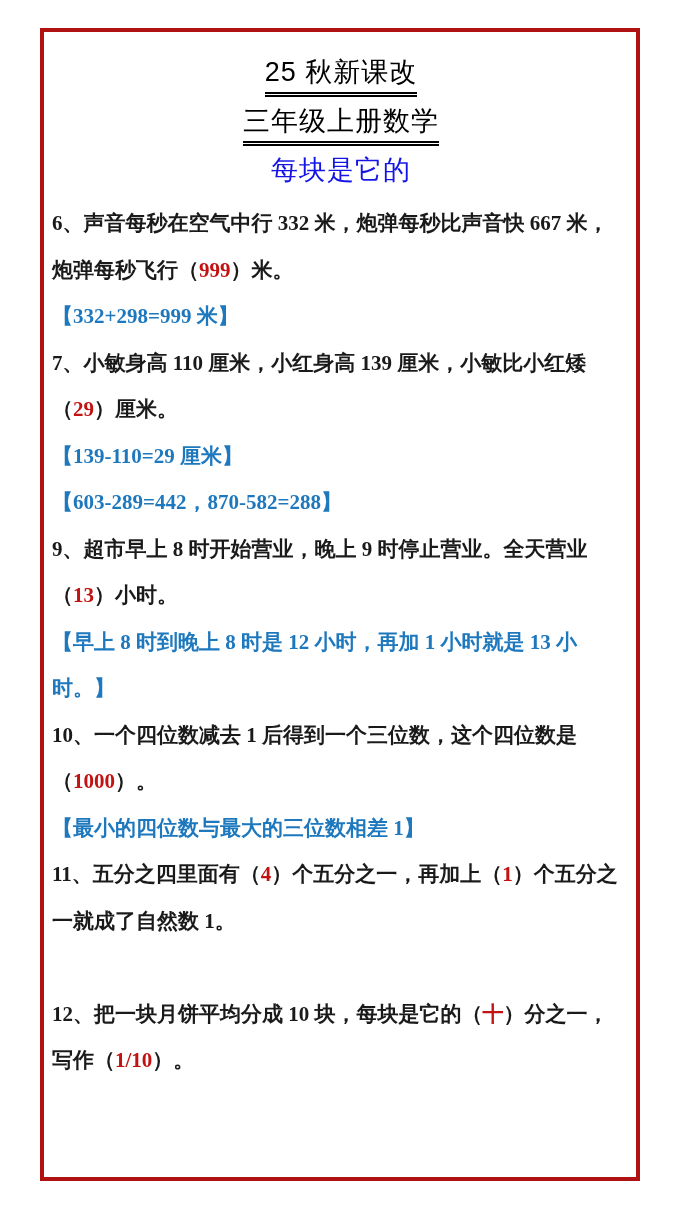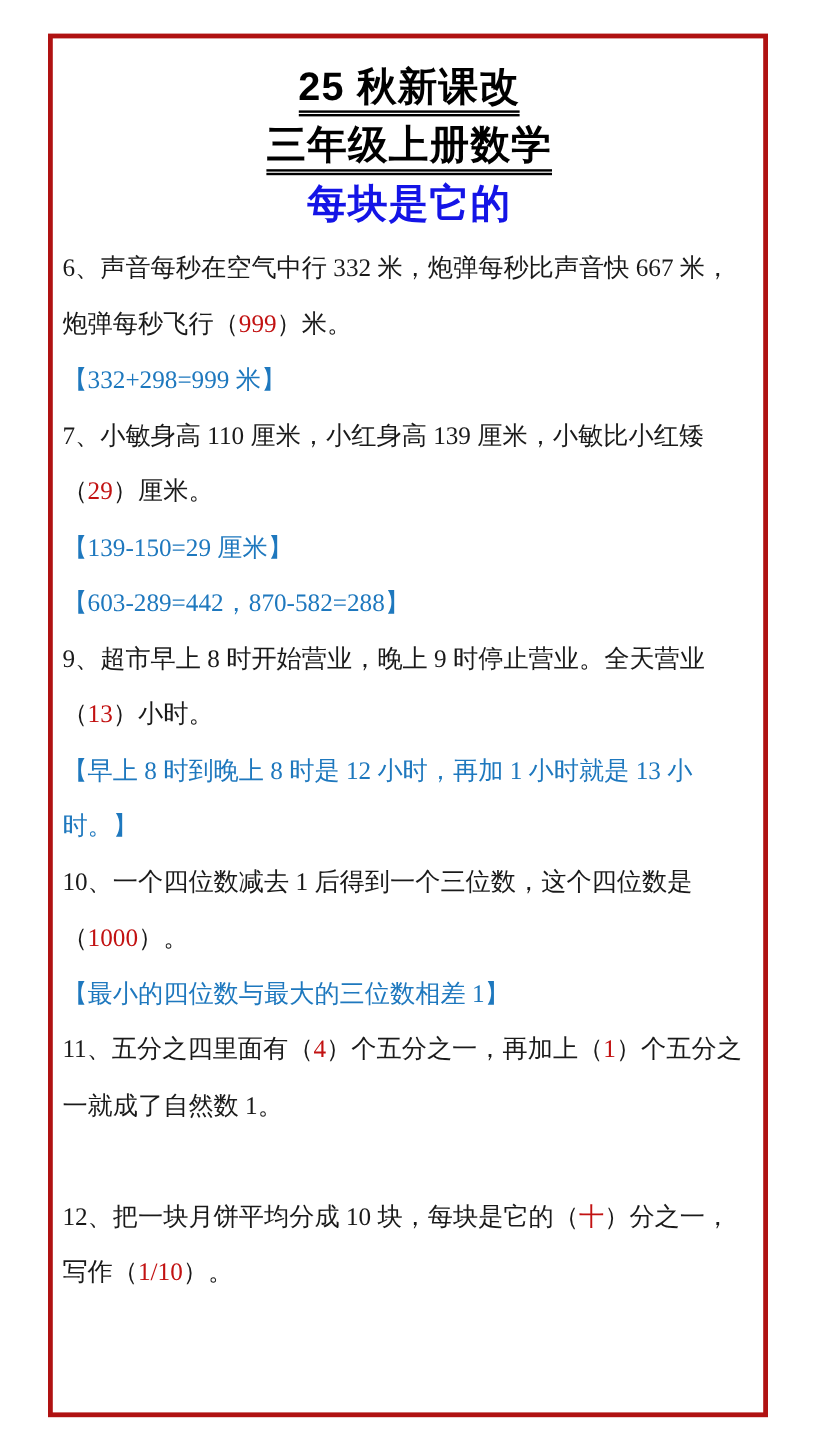--- a/index.html
+++ b/index.html
@@ -17,41 +17,41 @@
     left: 40px;
     top: 28px;
     width: 600px;
     height: 1153px;
     border: 4px solid var(--border_color, #b01212);
     padding: 16px 4px 0 6px;
   }
   .header { text-align: center; margin-bottom: 6px; }
   .title-line {
     font-family: "Liberation Sans", "DejaVu Sans", sans-serif;
-    font-weight: bold;
-    font-size: 33px;
+    font-weight: normal;
+    font-size: 27px;
     line-height: 48px;
     color: var(--title_black, #000);
     letter-spacing: 1px;
   }
   .title-line .u {
     display: inline-block;
     line-height: 40px;
     border-bottom: 5px double currentColor;
   }
   .title-line.blue { color: var(--title_blue, #1414e6); }
   .body-text { padding-left: 2px; }
   .para {
     font-size: 21px;
     line-height: 46.5px;
     color: var(--body, #1a1a1a);
     white-space: pre-wrap;
     font-weight: 500;
   }
-  .para span { white-space: pre-wrap; }
+  .para span { white-space: pre-wrap; font-weight: bold; }
   .seg-red { color: var(--answer_red, #c21212); }
   .para.note { color: var(--note_blue, #1e78be); }
   .gap-top { margin-top: 46.5px; }
 </style>
 </head>
 <body>
 
 <div class="page">
   <div class="frame">
 
@@ -64,21 +64,21 @@
     <div class="body-text">
 
       <p class="para"><span>6、声音每秒在空气中行 332 米，炮弹每秒比声音快 667 米，
 炮弹每秒飞行（</span><span class="seg-red">999</span><span>）米。</span></p>
 
       <p class="para note"><span>【332+298=999 米】</span></p>
 
       <p class="para"><span>7、小敏身高 110 厘米，小红身高 139 厘米，小敏比小红矮
 （</span><span class="seg-red">29</span><span>）厘米。</span></p>
 
-      <p class="para note"><span>【139-150=29 厘米】</span></p>
+      <p class="para note"><span>【139-110=29 厘米】</span></p>
 
 
       <p class="para note"><span>【603-289=442，870-582=288】</span></p>
 
       <p class="para"><span>9、超市早上 8 时开始营业，晚上 9 时停止营业。全天营业
 （</span><span class="seg-red">13</span><span>）小时。</span></p>
 
       <p class="para note"><span>【早上 8 时到晚上 8 时是 12 小时，再加 1 小时就是 13 小
 时。】</span></p>
 

